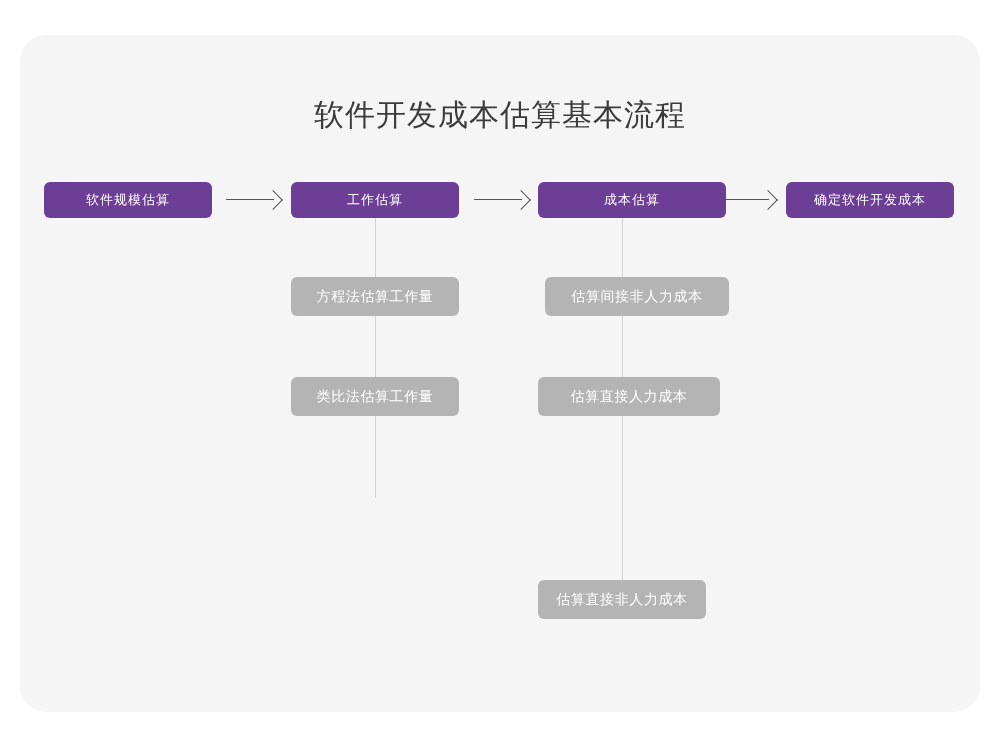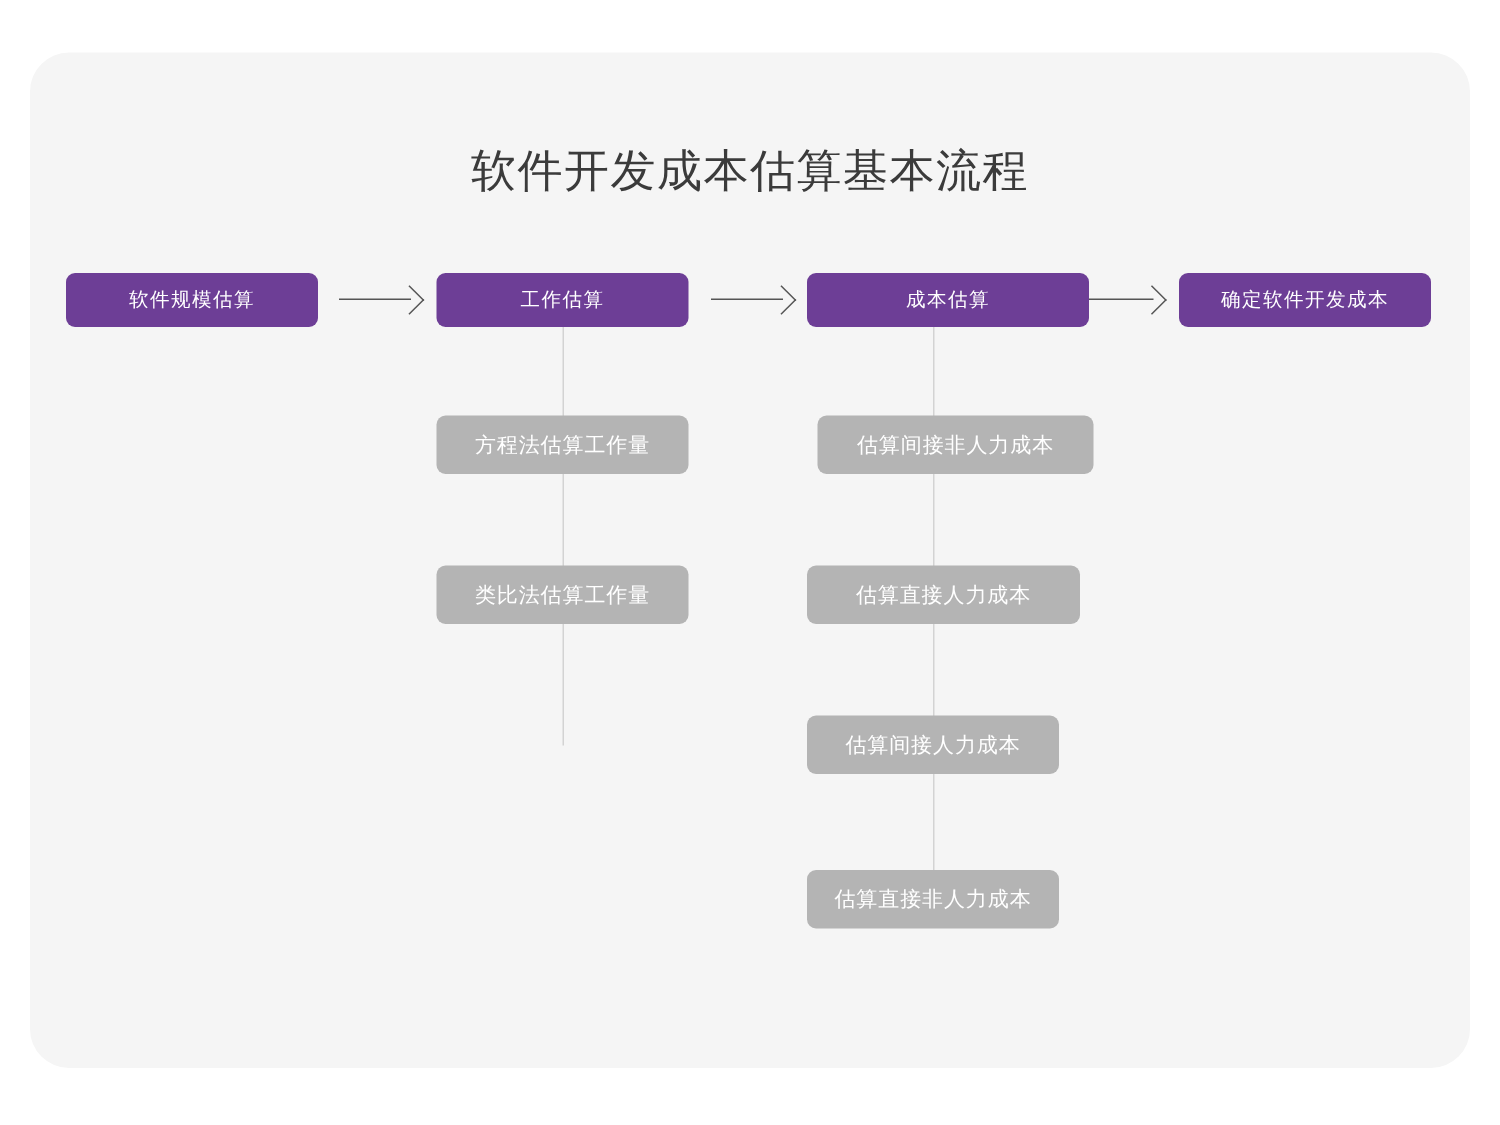--- a/index.html
+++ b/index.html
@@ -134,18 +134,17 @@
 
   <div class="node primary" style="left:44px; top:182px; width:168px;">软件规模估算</div>
 
   <div class="node primary" style="left:291px; top:182px; width:168px;">工作估算</div>
   <div class="node sub" style="left:291px; top:277px; width:168px;text-align:center;">方程法估算工作量</div>
   <div class="node sub" style="left:291px; top:377px; width:168px;">类比法估算工作量</div>
 
   <div class="node primary" style="left:538px; top:182px; width:188px;">成本估算</div>
   <div class="node sub" style="left:521px; top:277px; width:184px;margin-left:24px;">估算间接非人力成本</div>
   <div class="node sub" style="left:538px; top:377px; width:182px;">估算直接人力成本</div>
-  <div class="node sub" style="left:538px; top:477px; width:168px;">估算间接人力成本</div>
   <div class="node sub" style="left:538px; top:580px; width:168px;">估算直接非人力成本</div>
 
   <div class="node primary" style="left:786px; top:182px; width:168px;">确定软件开发成本</div>
 
 </div>
 
 </body></html>

